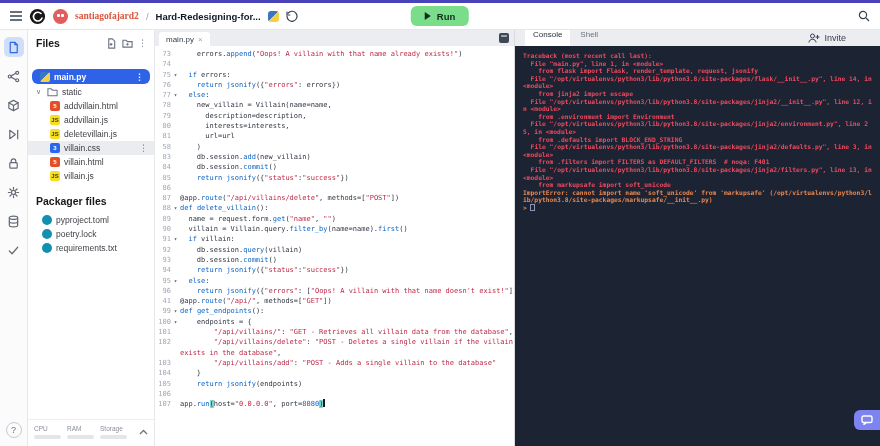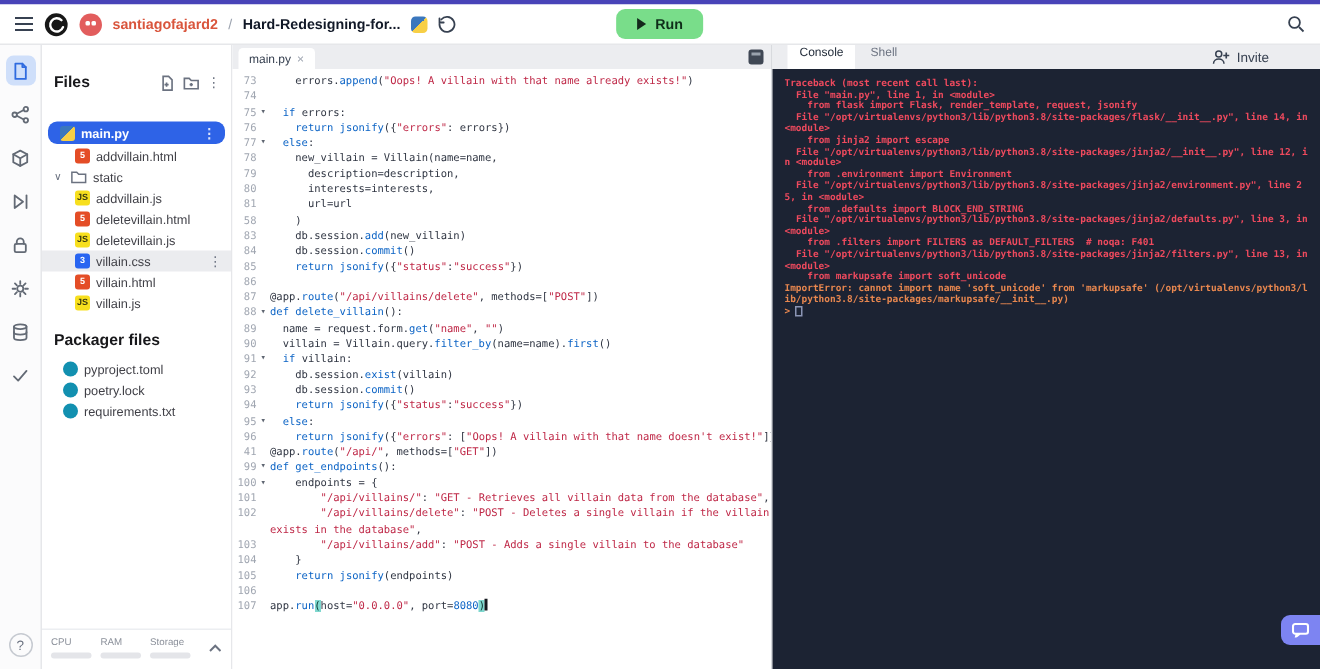--- a/index.html
+++ b/index.html
@@ -7,21 +7,21 @@
     font-family:"Liberation Sans",sans-serif;-webkit-font-smoothing:antialiased;}
   .topstrip{height:3px;background:#4843b8;}
   
   .header{height:27px;background:#fff;border-bottom:1px solid #e6e7ea;display:flex;align-items:center;
     padding:0 10px;position:relative;font-size:9.5px;color:#1f2937;}
   .hgroup{display:flex;align-items:center;gap:7px;}
   .icon-btn{display:flex;align-items:center;justify-content:center;cursor:pointer;border:none;background:none;}
   .avatar{width:15px;height:15px;border-radius:50%;background:#e25d5d;position:relative;}
   .avatar:before{content:"";position:absolute;left:4px;top:5px;width:3px;height:3px;background:#fff;border-radius:1px;}
   .avatar:after{content:"";position:absolute;right:4px;top:5px;width:3px;height:3px;background:#fff;border-radius:1px;}
-  .uname{color:#d9553c;font-weight:600;}
+  .uname{color:#d9553c;font-weight:600;font-family:Liberation Serif, serif;}
   .sep{color:#9ca3af;}
   .repl{color:#111827;font-weight:600;}
   .pyicon{width:11px;height:11px;border-radius:3px;background:linear-gradient(135deg,#3b77bd 50%,#f7cf46 50%);}
   .run-btn{position:absolute;left:50%;transform:translateX(-50%);height:20px;padding:0 14px;
     background:#79dd8a;border:none;border-radius:6px;display:flex;align-items:center;gap:6px;
     font-size:9.5px;font-weight:700;color:#0f2d19;cursor:pointer;}
   .run-play{width:0;height:0;border-left:6px solid #14281c;border-top:4px solid transparent;border-bottom:4px solid transparent;}
   .hright{margin-left:auto;display:flex;align-items:center;gap:12px;color:#374151;}
   .invite{display:flex;align-items:flex-end;gap:4px;font-size:9px;cursor:pointer;margin-top:44px;}
   
@@ -29,21 +29,21 @@
   .rail{width:28px;background:#fbfbfc;border-right:1px solid #e6e7ea;display:flex;flex-direction:column;
     align-items:center;padding-top:7px;gap:9px;}
   .rail-item{width:20px;height:20px;display:flex;align-items:center;justify-content:center;border-radius:5px;cursor:pointer;}
   .rail-item.active{background:#cfdffa;}
   .rail svg{stroke:#636a75;fill:none;stroke-width:1.3;stroke-linecap:round;stroke-linejoin:round;}
   .rail-item.active svg{stroke:#2f6bdf;}
   .rail-help{margin-top:auto;margin-bottom:8px;width:16px;height:16px;border:1px solid #c6cad1;border-radius:50%;
     color:#6b7280;font-size:9px;display:flex;align-items:center;justify-content:center;cursor:pointer;}
   
   .files{width:127px;background:#fff;border-right:1px solid #e6e7ea;display:flex;flex-direction:column;font-size:8.5px;color:#3f3f46;}
-  .files-head{display:flex;align-items:center;padding:7px 7px 19px 8px;margin-top:12px;}
+  .files-head{display:flex;align-items:center;padding:7px 7px 19px 8px;}
   .files-title{font-weight:700;font-size:10.5px;color:#18181b;}
   .files-head-icons{margin-left:auto;display:flex;gap:5px;align-items:center;color:#6b7280;}
   .files-head-icons svg{stroke:#6b7280;fill:none;stroke-width:1.2;}
   .kebab{color:#6b7280;font-size:9px;cursor:pointer;}
   .tree{flex:0 0 auto;}
   .trow{display:flex;align-items:center;gap:4px;height:14px;padding:0 6px 0 8px;cursor:pointer;white-space:nowrap;}
   .trow.sel{background:#2e63e7;color:#fff;border-radius:6px;margin:1px 4px;height:15px;font-weight:600;}
   .trow.sel .kebab{color:#dbe3fb;}
   .trow.hl{background:#ebecef;}
   .trow .spacer{margin-left:auto;}
@@ -231,40 +231,36 @@
         <span class="kebab">⋮</span>
       </span>
     </div>
     <div class="tree" id="file-tree">
         <div class="trow sel">
           <span class="fi fi-py"></span>
           <span>main.py</span>
           <span class="spacer"></span>
           <span class="kebab">⋮</span>
         </div>
-        <div class="trow indent1">
-          <span class="fi fi-html">5</span>
-          <span>addvillain.html</span>
-        </div>
         <div class="trow">
           <span class="chev">∨</span>
           <span class="folder-ic">
             <svg width="11" height="10" viewBox="0 0 12 10">
               <path d="M1 1.5h3.5L6 3h5v6H1z"></path>
             </svg>
           </span>
           <span>static</span>
         </div>
         <div class="trow indent1">
+          <span class="fi fi-html">5</span>
+          <span>addvillain.html</span>
+        </div>
+        <div class="trow indent1">
           <span class="fi fi-js">JS</span>
           <span>addvillain.js</span>
-        </div>
-        <div class="trow indent1">
-          <span class="fi fi-html">5</span>
-          <span>deletevillain.html</span>
         </div>
         <div class="trow indent1">
           <span class="fi fi-js">JS</span>
           <span>deletevillain.js</span>
         </div>
         <div class="trow hl indent1">
           <span class="fi fi-css">3</span>
           <span>villain.css</span>
           <span class="spacer"></span>
           <span class="kebab">⋮</span>
@@ -335,21 +331,21 @@
         <div class="cl"><span class="g">58</span><span class="fa"></span><span class="ct"><span class="tok-p">    )</span></span></div>
         <div class="cl"><span class="g">83</span><span class="fa"></span><span class="ct"><span class="tok-p">    db.session.</span><span class="tok-f">add</span><span class="tok-p">(new_villain)</span></span></div>
         <div class="cl"><span class="g">84</span><span class="fa"></span><span class="ct"><span class="tok-p">    db.session.</span><span class="tok-f">commit</span><span class="tok-p">()</span></span></div>
         <div class="cl"><span class="g">85</span><span class="fa"></span><span class="ct"><span class="tok-p">    </span><span class="tok-k">return</span><span class="tok-p"> </span><span class="tok-f">jsonify</span><span class="tok-p">({</span><span class="tok-s">"status"</span><span class="tok-p">:</span><span class="tok-s">"success"</span><span class="tok-p">})</span></span></div>
         <div class="cl"><span class="g">86</span><span class="fa"></span><span class="ct"></span></div>
         <div class="cl"><span class="g">87</span><span class="fa"></span><span class="ct"><span class="tok-p">@app.</span><span class="tok-f">route</span><span class="tok-p">(</span><span class="tok-s">"/api/villains/delete"</span><span class="tok-p">, methods=[</span><span class="tok-s">"POST"</span><span class="tok-p">])</span></span></div>
         <div class="cl"><span class="g">88</span><span class="fa">▾</span><span class="ct"><span class="tok-k">def</span><span class="tok-p"> </span><span class="tok-f">delete_villain</span><span class="tok-p">():</span></span></div>
         <div class="cl"><span class="g">89</span><span class="fa"></span><span class="ct"><span class="tok-p">  name = request.form.</span><span class="tok-f">get</span><span class="tok-p">(</span><span class="tok-s">"name"</span><span class="tok-p">, </span><span class="tok-s">""</span><span class="tok-p">)</span></span></div>
         <div class="cl"><span class="g">90</span><span class="fa"></span><span class="ct"><span class="tok-p">  villain = Villain.query.</span><span class="tok-f">filter_by</span><span class="tok-p">(name=name).</span><span class="tok-f">first</span><span class="tok-p">()</span></span></div>
         <div class="cl"><span class="g">91</span><span class="fa">▾</span><span class="ct"><span class="tok-p">  </span><span class="tok-k">if</span><span class="tok-p"> villain:</span></span></div>
-        <div class="cl"><span class="g">92</span><span class="fa"></span><span class="ct"><span class="tok-p">    db.session.</span><span class="tok-f">exist</span><span class="tok-p">(villain)</span></span></div>
+        <div class="cl"><span class="g">92</span><span class="fa"></span><span class="ct"><span class="tok-p">    db.session.</span><span class="tok-f">query</span><span class="tok-p">(villain)</span></span></div>
         <div class="cl"><span class="g">93</span><span class="fa"></span><span class="ct"><span class="tok-p">    db.session.</span><span class="tok-f">commit</span><span class="tok-p">()</span></span></div>
         <div class="cl"><span class="g">94</span><span class="fa"></span><span class="ct"><span class="tok-p">    </span><span class="tok-k">return</span><span class="tok-p"> </span><span class="tok-f">jsonify</span><span class="tok-p">({</span><span class="tok-s">"status"</span><span class="tok-p">:</span><span class="tok-s">"success"</span><span class="tok-p">})</span></span></div>
         <div class="cl"><span class="g">95</span><span class="fa">▾</span><span class="ct"><span class="tok-p">  </span><span class="tok-k">else</span><span class="tok-p">:</span></span></div>
         <div class="cl"><span class="g">96</span><span class="fa"></span><span class="ct"><span class="tok-p">    </span><span class="tok-k">return</span><span class="tok-p"> </span><span class="tok-f">jsonify</span><span class="tok-p">({</span><span class="tok-s">"errors"</span><span class="tok-p">: [</span><span class="tok-s">"Oops! A villain with that name doesn't exist!"</span><span class="tok-p">]})</span></span></div>
         <div class="cl"><span class="g">41</span><span class="fa"></span><span class="ct"><span class="tok-p">@app.</span><span class="tok-f">route</span><span class="tok-p">(</span><span class="tok-s">"/api/"</span><span class="tok-p">, methods=[</span><span class="tok-s">"GET"</span><span class="tok-p">])</span></span></div>
         <div class="cl"><span class="g">99</span><span class="fa">▾</span><span class="ct"><span class="tok-k">def</span><span class="tok-p"> </span><span class="tok-f">get_endpoints</span><span class="tok-p">():</span></span></div>
         <div class="cl"><span class="g">100</span><span class="fa">▾</span><span class="ct"><span class="tok-p">    endpoints = {</span></span></div>
         <div class="cl"><span class="g">101</span><span class="fa"></span><span class="ct"><span class="tok-p">        </span><span class="tok-s">"/api/villains/"</span><span class="tok-p">: </span><span class="tok-s">"GET - Retrieves all villain data from the database"</span><span class="tok-p">,</span></span></div>
         <div class="cl"><span class="g">102</span><span class="fa"></span><span class="ct"><span class="tok-p">        </span><span class="tok-s">"/api/villains/delete"</span><span class="tok-p">: </span><span class="tok-s">"POST - Deletes a single villain if the villain</span></span></div>
         <div class="cl"><span class="g"></span><span class="fa"></span><span class="ct"><span class="tok-s">exists in the database"</span><span class="tok-p">,</span></span></div>

